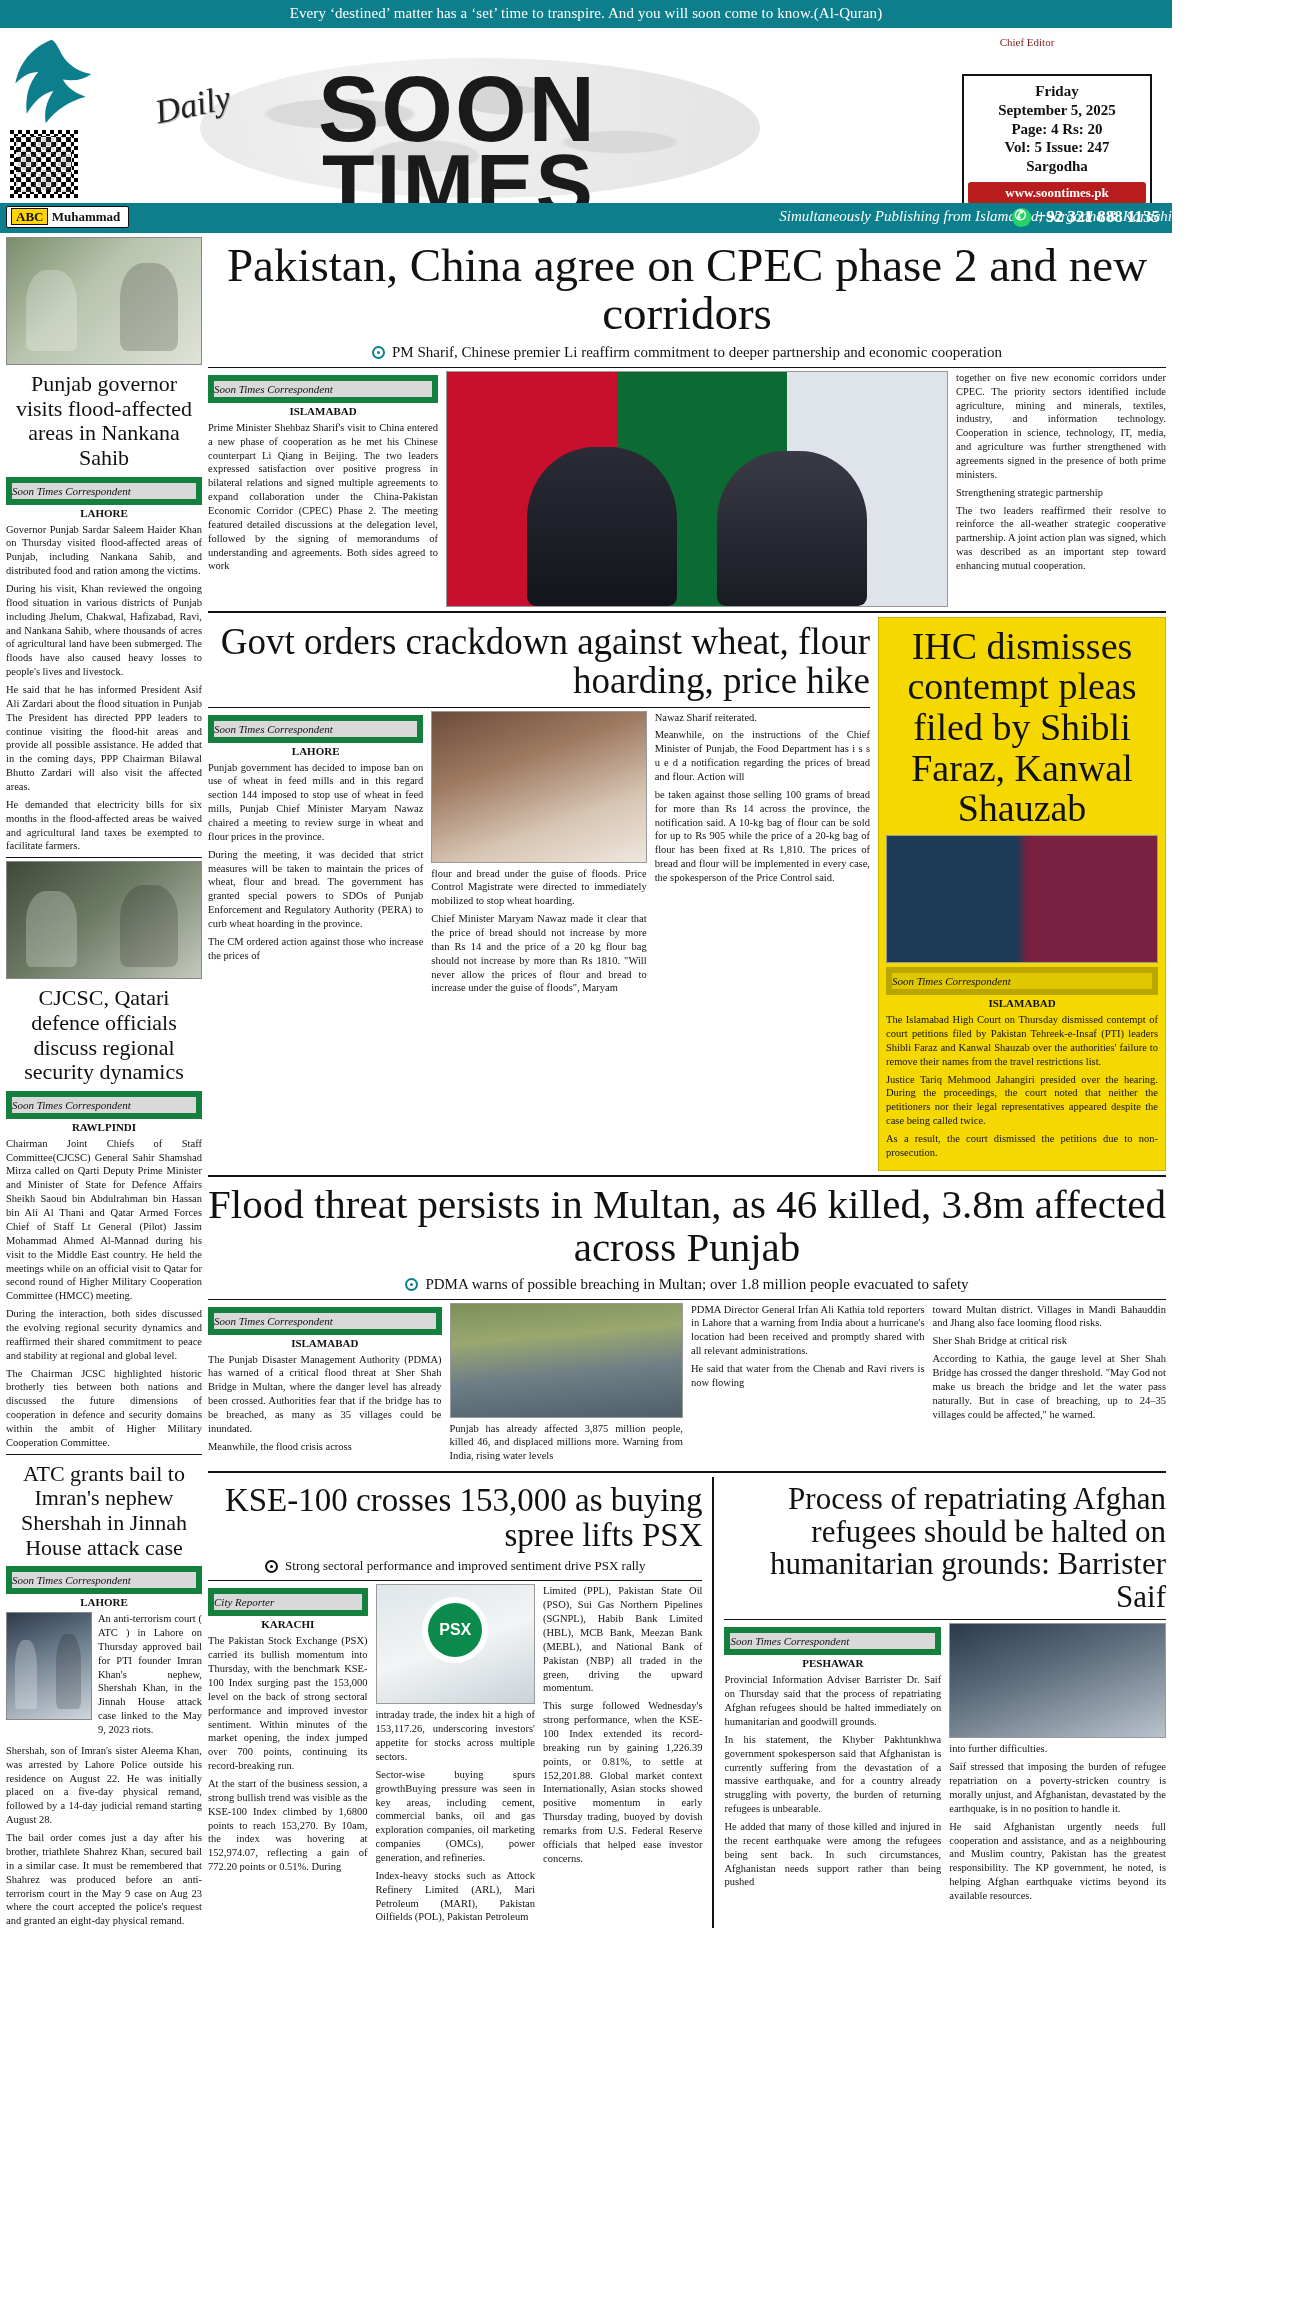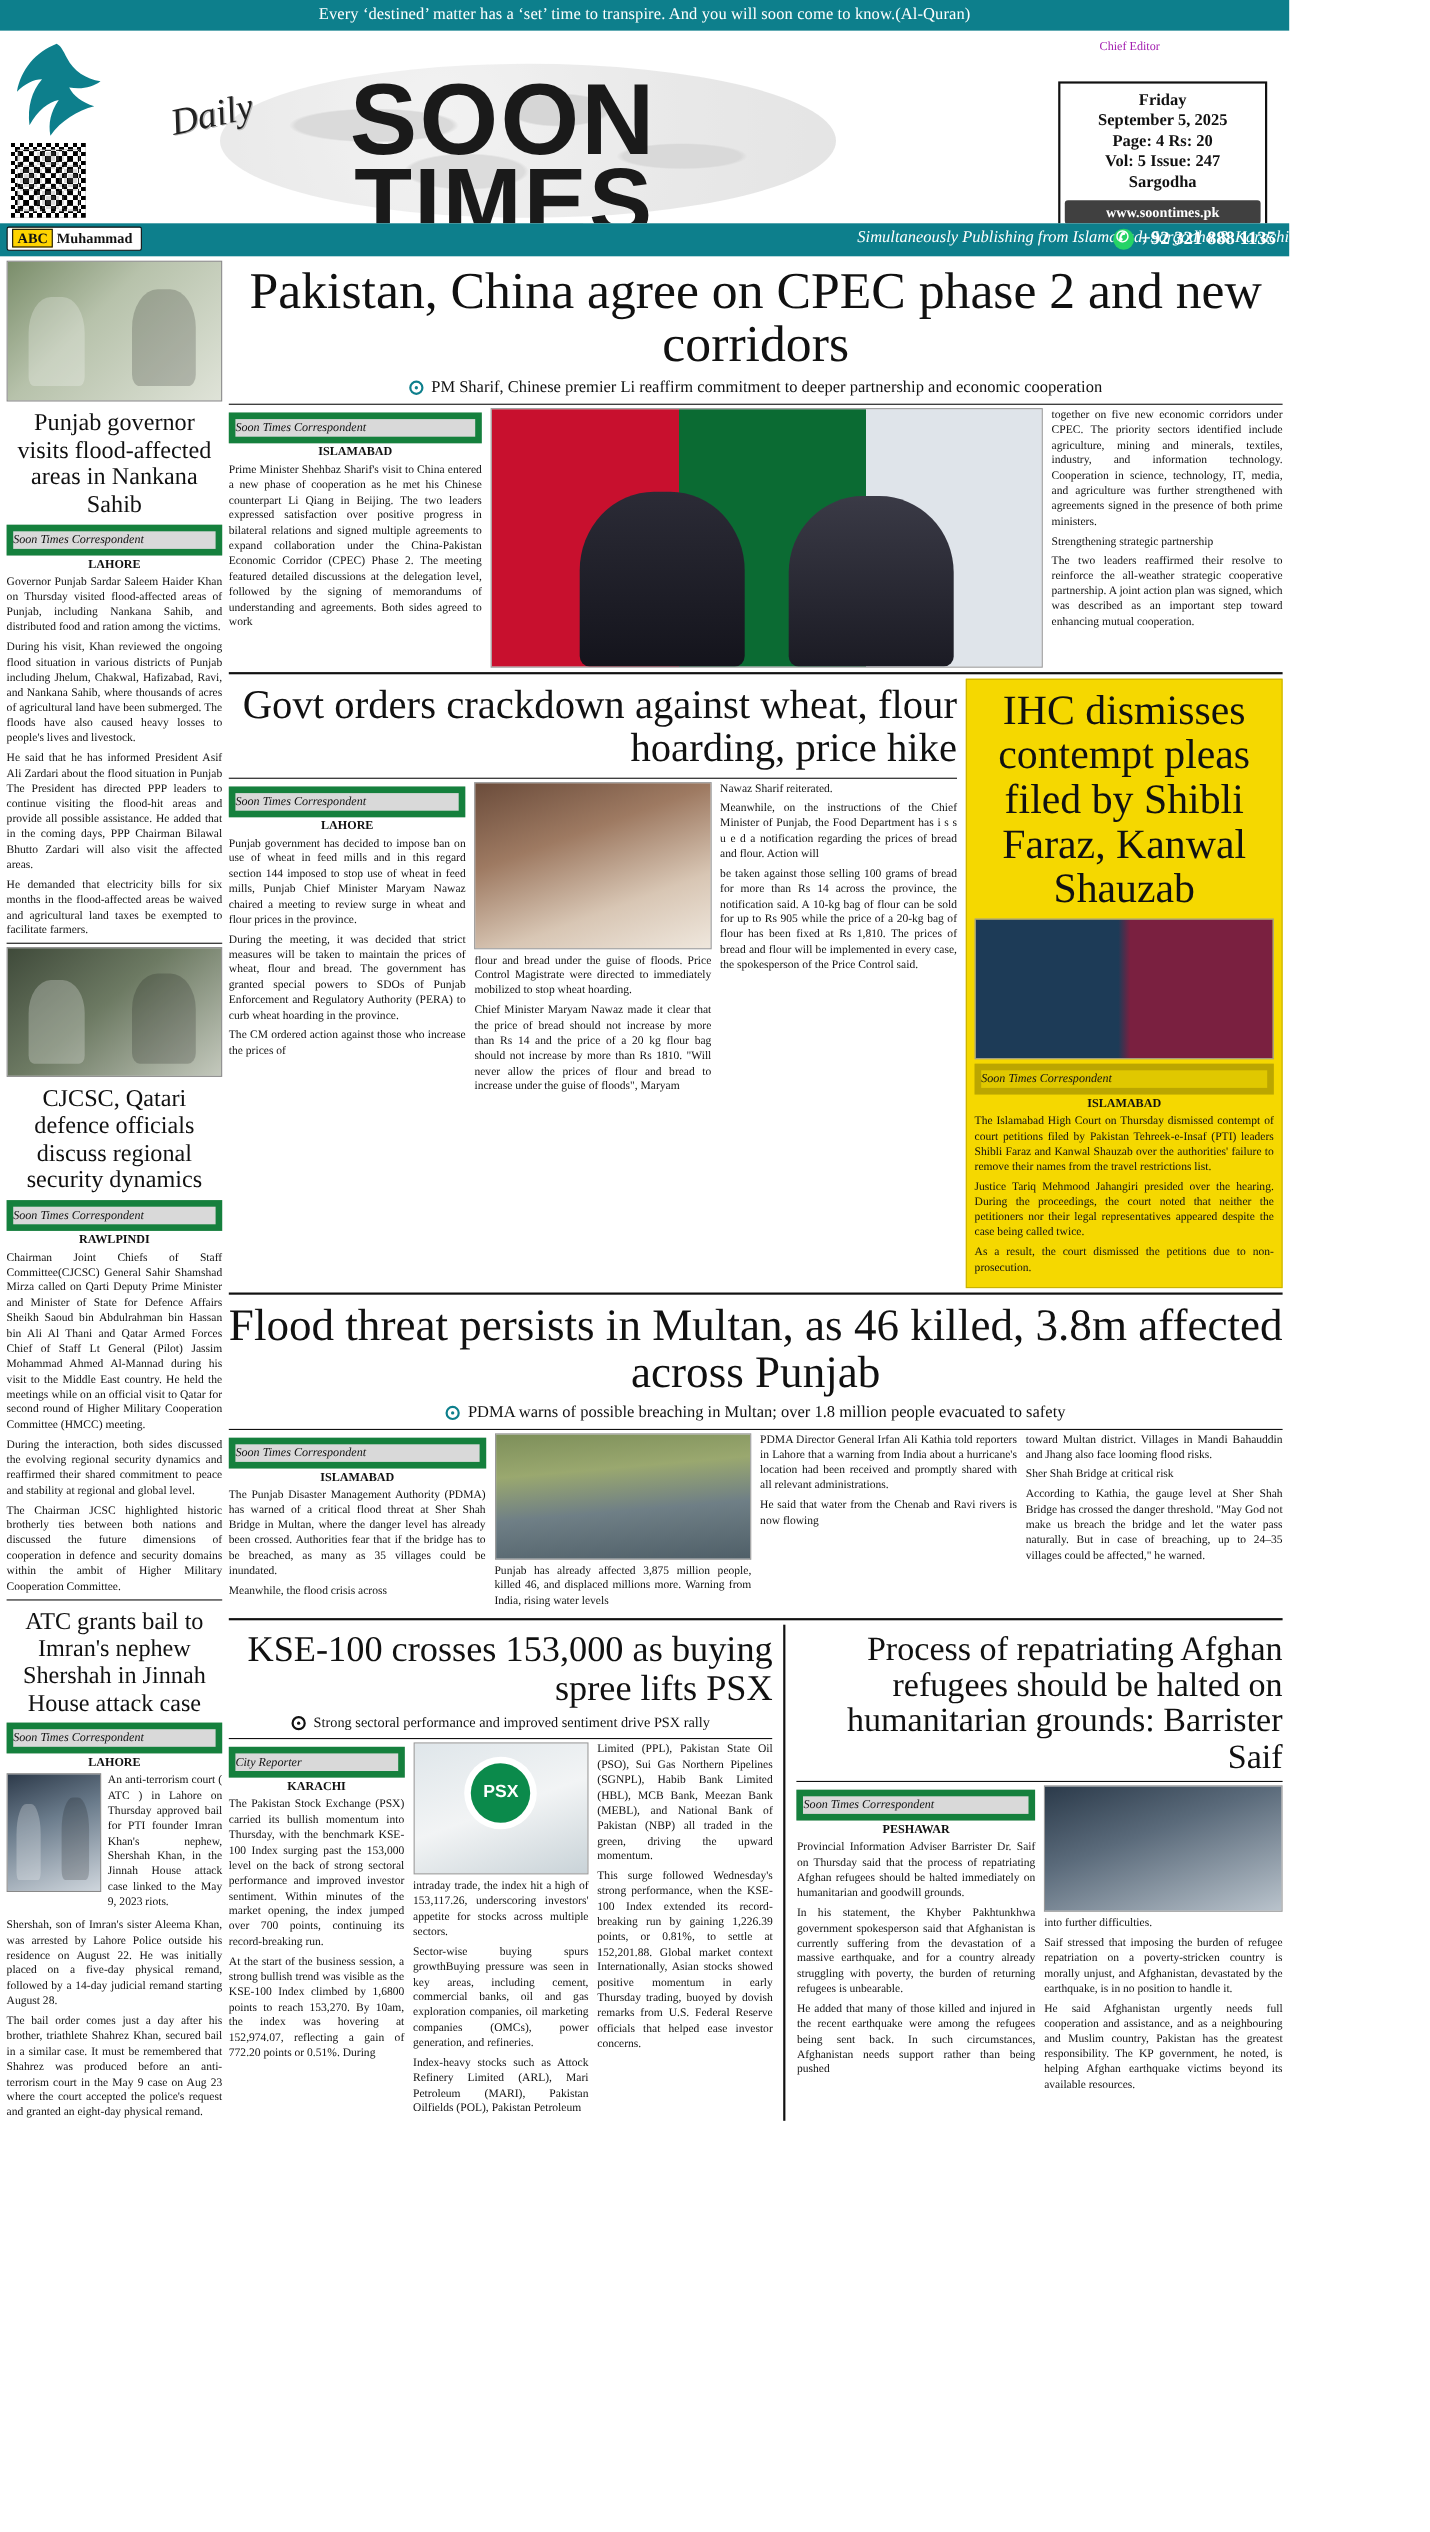--- a/index.html
+++ b/index.html
@@ -80,33 +80,33 @@
     position:absolute; inset:0;
     background:
       radial-gradient(ellipse at 25% 40%, #bdbdbd 0 12%, transparent 13%),
       radial-gradient(ellipse at 55% 30%, #b5b5b5 0 10%, transparent 11%),
       radial-gradient(ellipse at 75% 60%, #bbbbbb 0 9%, transparent 10%),
       radial-gradient(ellipse at 40% 70%, #c0c0c0 0 11%, transparent 12%);
     border-radius:50%;
   }
   .chief-editor {
     position:absolute; right:20px; top:8px; width:250px; text-align:center;
-    font-size:12px; color:#a21caf;
+    font-size:12px; color:#7f1d1d;
   }
   .chief-editor .ce-label{ font-size:11px; }
   .chief-editor .ce-name{ font-size:11px; font-weight:normal; text-decoration:underline;margin-top:44px; }
 
   .datebox {
     position:absolute; right:20px; top:46px; width:190px;
     border:2px solid #111; background:#fff;
     text-align:center; padding:6px 4px 4px;
     font-size:15px; font-weight:bold; line-height:1.25;
   }
   .websitebtn {
-    margin-top:6px; background:#404040; color:#fff; font-size:13px;
+    margin-top:6px; background:#b91c1c; color:#fff; font-size:13px;
     padding:3px 0; border-radius:3px; font-weight:bold;
   }
 
   
   .tealstrip {
     background:#0d7f8c; color:#fff; height:30px; position:relative;
   }
   .abc {
     position:absolute; left:6px; top:3px; background:#fff; color:#111;
     border:1px solid #111; font-size:13px; font-weight:bold;

